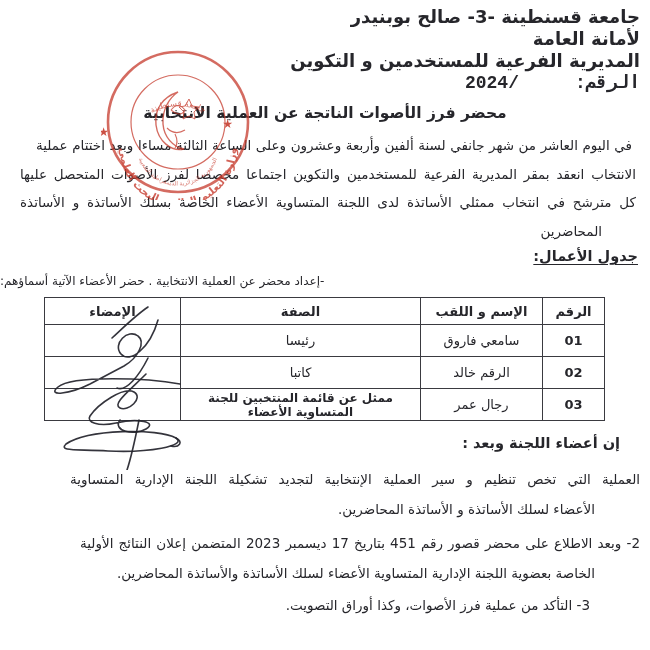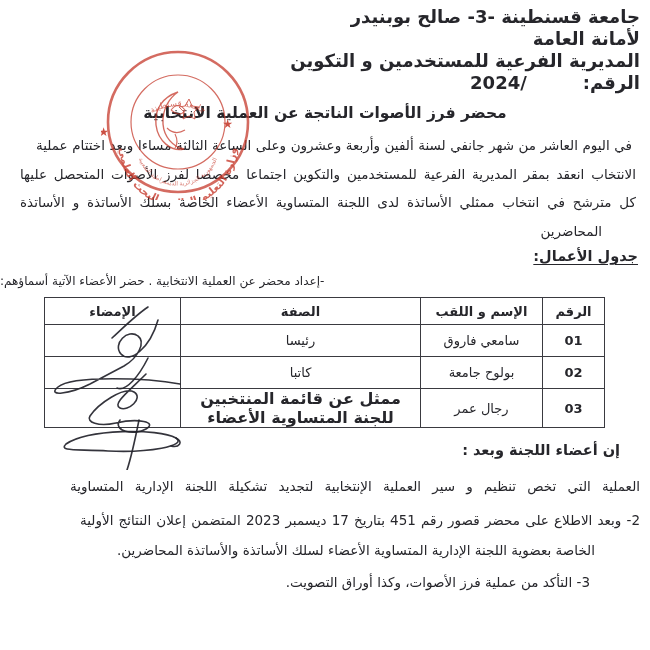--- a/index.html
+++ b/index.html
@@ -4,35 +4,35 @@
 <style>
   html,body{margin:0;padding:0;}
   body{
     width:650px;height:650px;overflow:hidden;position:relative;
     background:#ffffff;color:#26262b;
     font-family:"DejaVu Sans",sans-serif;
     direction:rtl;
   }
   .hdr{padding:6px 10px 0 0;font-weight:bold;font-size:18px;line-height:22px;text-align:right;}
   .hdr-line{white-space:nowrap;}
-  .ref-line{font-weight:bold;}
+  .ref-line{font-weight:bold;font-family:Liberation Mono, monospace;}
   .ref-gap{display:inline-block;width:56px;}
   .doc-title{margin-top:10px;text-align:center;font-size:15.5px;font-weight:bold;letter-spacing:.2px;position:relative;z-index:2;}
   .intro{margin-top:9px;font-size:13.5px;line-height:28.5px;position:relative;z-index:2;}
   .l-just{text-align:justify;text-align-last:justify;padding:0 14px 0 20px;}
   .l-ind{padding-right:18px;padding-left:36px;}
   .l-last{text-align:right;padding-right:48px;}
   .agenda-h{margin-top:3px;padding-left:10px;font-size:14.5px;font-weight:bold;text-decoration:underline;text-underline-offset:3px;text-align:right;padding-right:12px;}
   .agenda-item{margin-top:10px;padding-right:8px;font-size:12px;text-align:left;}
   table.members{margin:9px 45px 0 0;border-collapse:collapse;width:560px;table-layout:fixed;font-size:13px;position:relative;z-index:1;}
   table.members th,table.members td{border:1.4px solid #3a3a40;text-align:center;vertical-align:middle;padding:0;}
   table.members th{height:26px;font-size:13px;font-weight:bold;}
   table.members td{height:31px;}
   td.num{font-weight:bold;}
-  td.role-b{font-weight:bold;font-size:16px;}
+  td.role-b{font-weight:bold;font-size:12px;}
   .committee-h{margin-top:14px;padding-right:30px;font-weight:bold;font-size:14.5px;text-align:right;}
   .points{margin-top:13px;font-size:13.5px;line-height:30px;}
   .p-j1{text-align:justify;text-align-last:justify;padding:0 12px 0 30px;}
   .p-j2{text-align:justify;text-align-last:justify;padding:0 10px 0 70px;}
   .p-j3{text-align:justify;text-align-last:justify;padding:0 10px 0 80px;margin-top:4px;}
   .p-r{text-align:right;padding-right:55px;}
   .p-r3{text-align:right;padding-right:60px;margin-top:2px;}
   .stamp{position:absolute;left:101px;top:44px;width:154px;height:156px;z-index:5;pointer-events:none;opacity:.88;}
   .signatures{position:absolute;left:26px;top:300px;width:230px;height:170px;z-index:6;pointer-events:none;}
 </style>
@@ -101,21 +101,21 @@
     <th>الإمضاء</th>
   </tr>
   <tr>
     <td class="num">01</td>
     <td>سامعي فاروق</td>
     <td>رئيسا</td>
     <td></td>
   </tr>
   <tr>
     <td class="num">02</td>
-    <td>بولوح جامعة</td>
+    <td>الرقم خالد</td>
     <td>كاتبا</td>
     <td></td>
   </tr>
   <tr>
     <td class="num">03</td>
     <td>رجال عمر</td>
     <td class="role-b">ممثل عن قائمة المنتخبين للجنة المتساوية الأعضاء</td>
     <td></td>
   </tr>
 </tbody>
@@ -130,16 +130,17 @@
     <path d="M40,144 C62,129 132,128 150,138 C162,146 122,153 82,151 C52,149 32,152 40,144"></path>
     <path d="M113,120 C109,140 105,158 101,170"></path>
     <path d="M150,138 C158,142 153,148 145,146"></path>
   </g>
 </svg>
 
 <div class="committee-h">إن أعضاء اللجنة وبعد :</div>
 
 <div class="points">
   <div class="p-j2">العملية التي تخص تنظيم و سير العملية الإنتخابية  لتجديد تشكيلة اللجنة الإدارية المتساوية</div>
+  <div class="p-r">الأعضاء لسلك الأساتذة و الأساتذة المحاضرين.</div>
   <div class="p-j3">2- وبعد الاطلاع على محضر قصور رقم 451 بتاريخ 17 ديسمبر 2023 المتضمن إعلان النتائج الأولية</div>
   <div class="p-r">الخاصة بعضوية اللجنة الإدارية المتساوية الأعضاء لسلك الأساتذة والأساتذة المحاضرين.</div>
   <div class="p-r3">3- التأكد من عملية فرز الأصوات، وكذا أوراق التصويت.</div>
 </div>
 
 </body></html>

